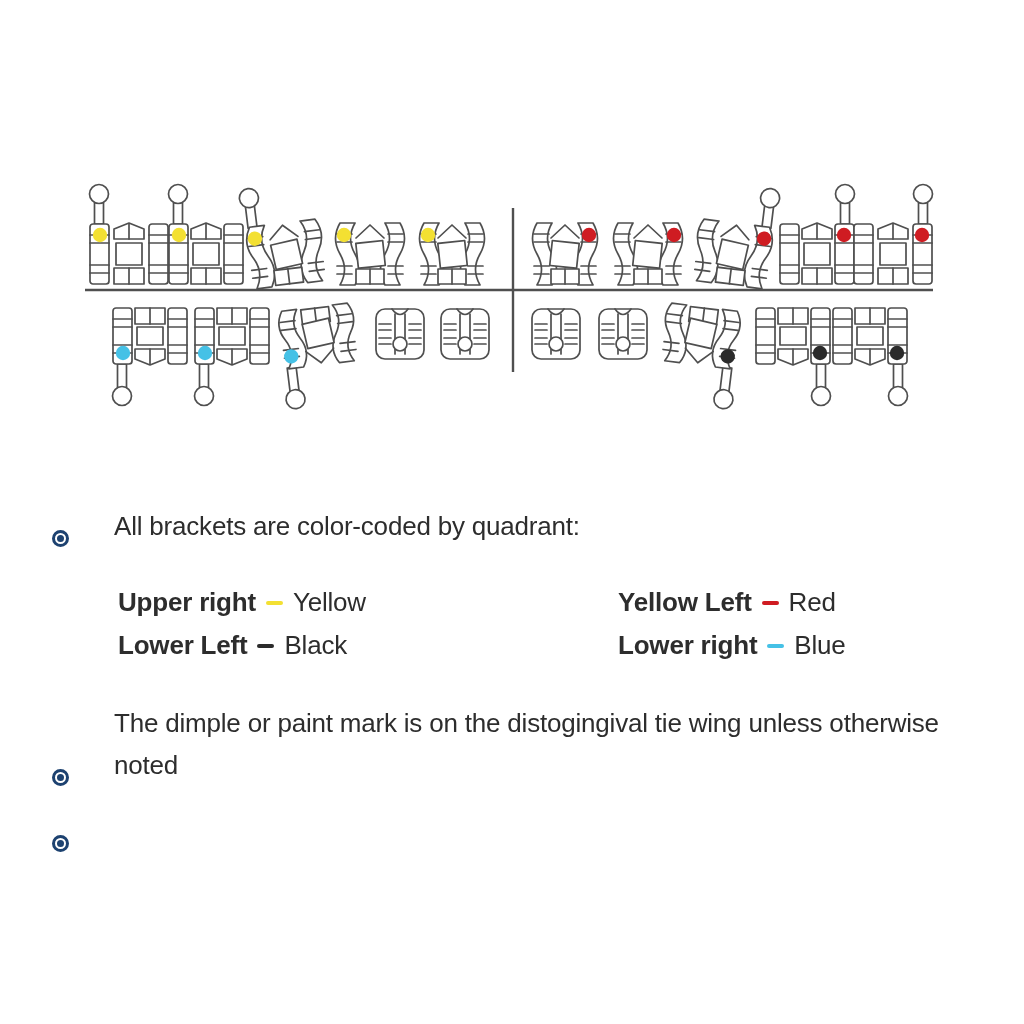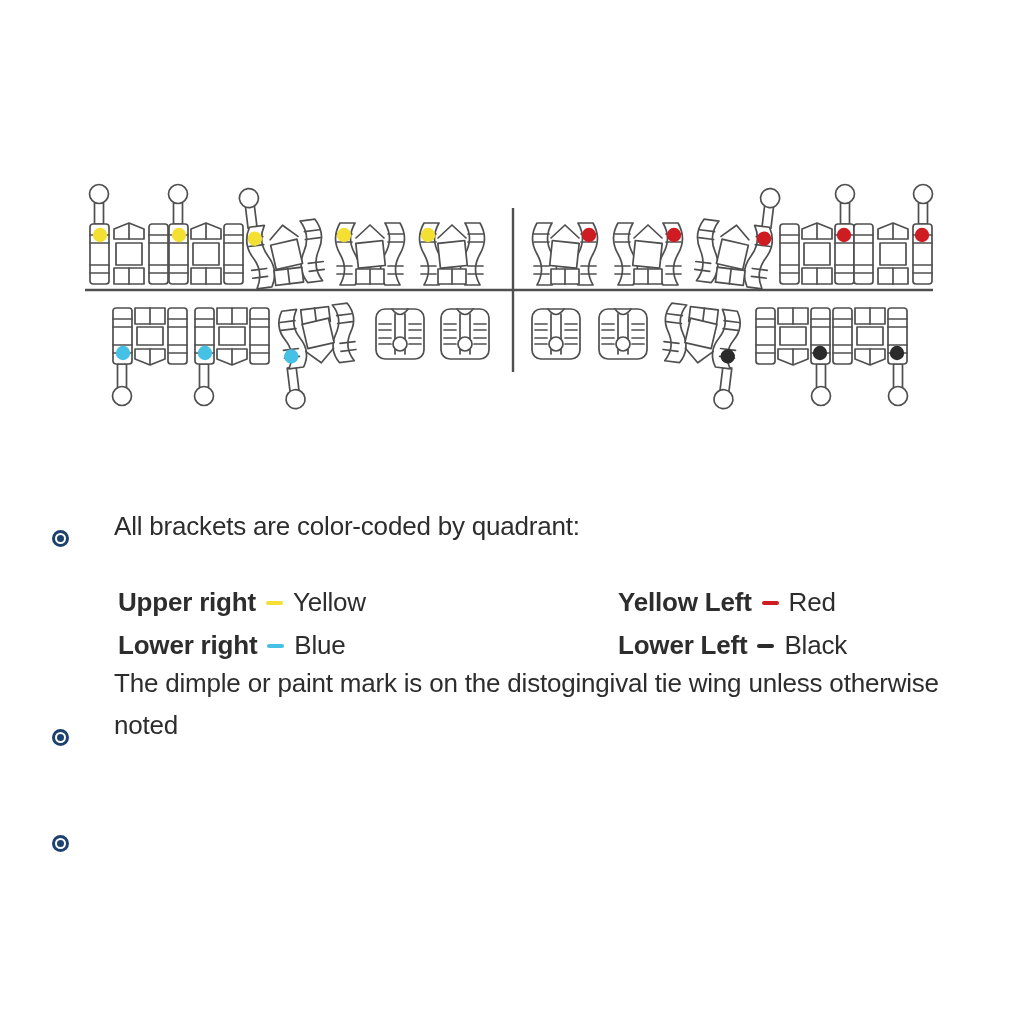--- a/index.html
+++ b/index.html
@@ -454,28 +454,28 @@
   </div>
 
   <div class="legend">
     <div class="legend-item">
       <span class="legend-label">Upper right</span><span class="dash" style="background: rgb(243, 224, 50);"></span><span class="legend-name">Yellow</span>
     </div>
     <div class="legend-item">
       <span class="legend-label">Yellow Left</span><span class="dash" style="background: rgb(207, 28, 34);"></span><span class="legend-name">Red</span>
     </div>
     <div class="legend-item">
+      <span class="legend-label">Lower Left</span><span class="dash" style="background: rgb(43, 43, 43);"></span><span class="legend-name">Black</span>
+    </div>
+    <div class="legend-item">
       <span class="legend-label">Lower right</span><span class="dash" style="background: rgb(69, 193, 230);"></span><span class="legend-name">Blue</span>
     </div>
-    <div class="legend-item">
-      <span class="legend-label">Lower Left</span><span class="dash" style="background: rgb(43, 43, 43);"></span><span class="legend-name">Black</span>
-    </div>
   </div>
 
-  <div class="bullet-row" style="top:634px">
+  <div class="bullet-row" style="top:674px">
     <span class="bullet-icon"></span>
     <p class="bullet-text">The dimple or paint mark is on the distogingival tie wing unless otherwise noted</p>
   </div>
 
   <div class="bullet-row" style="top:796px">
     <span class="bullet-icon"></span>
   </div>
 
 </div>
 

